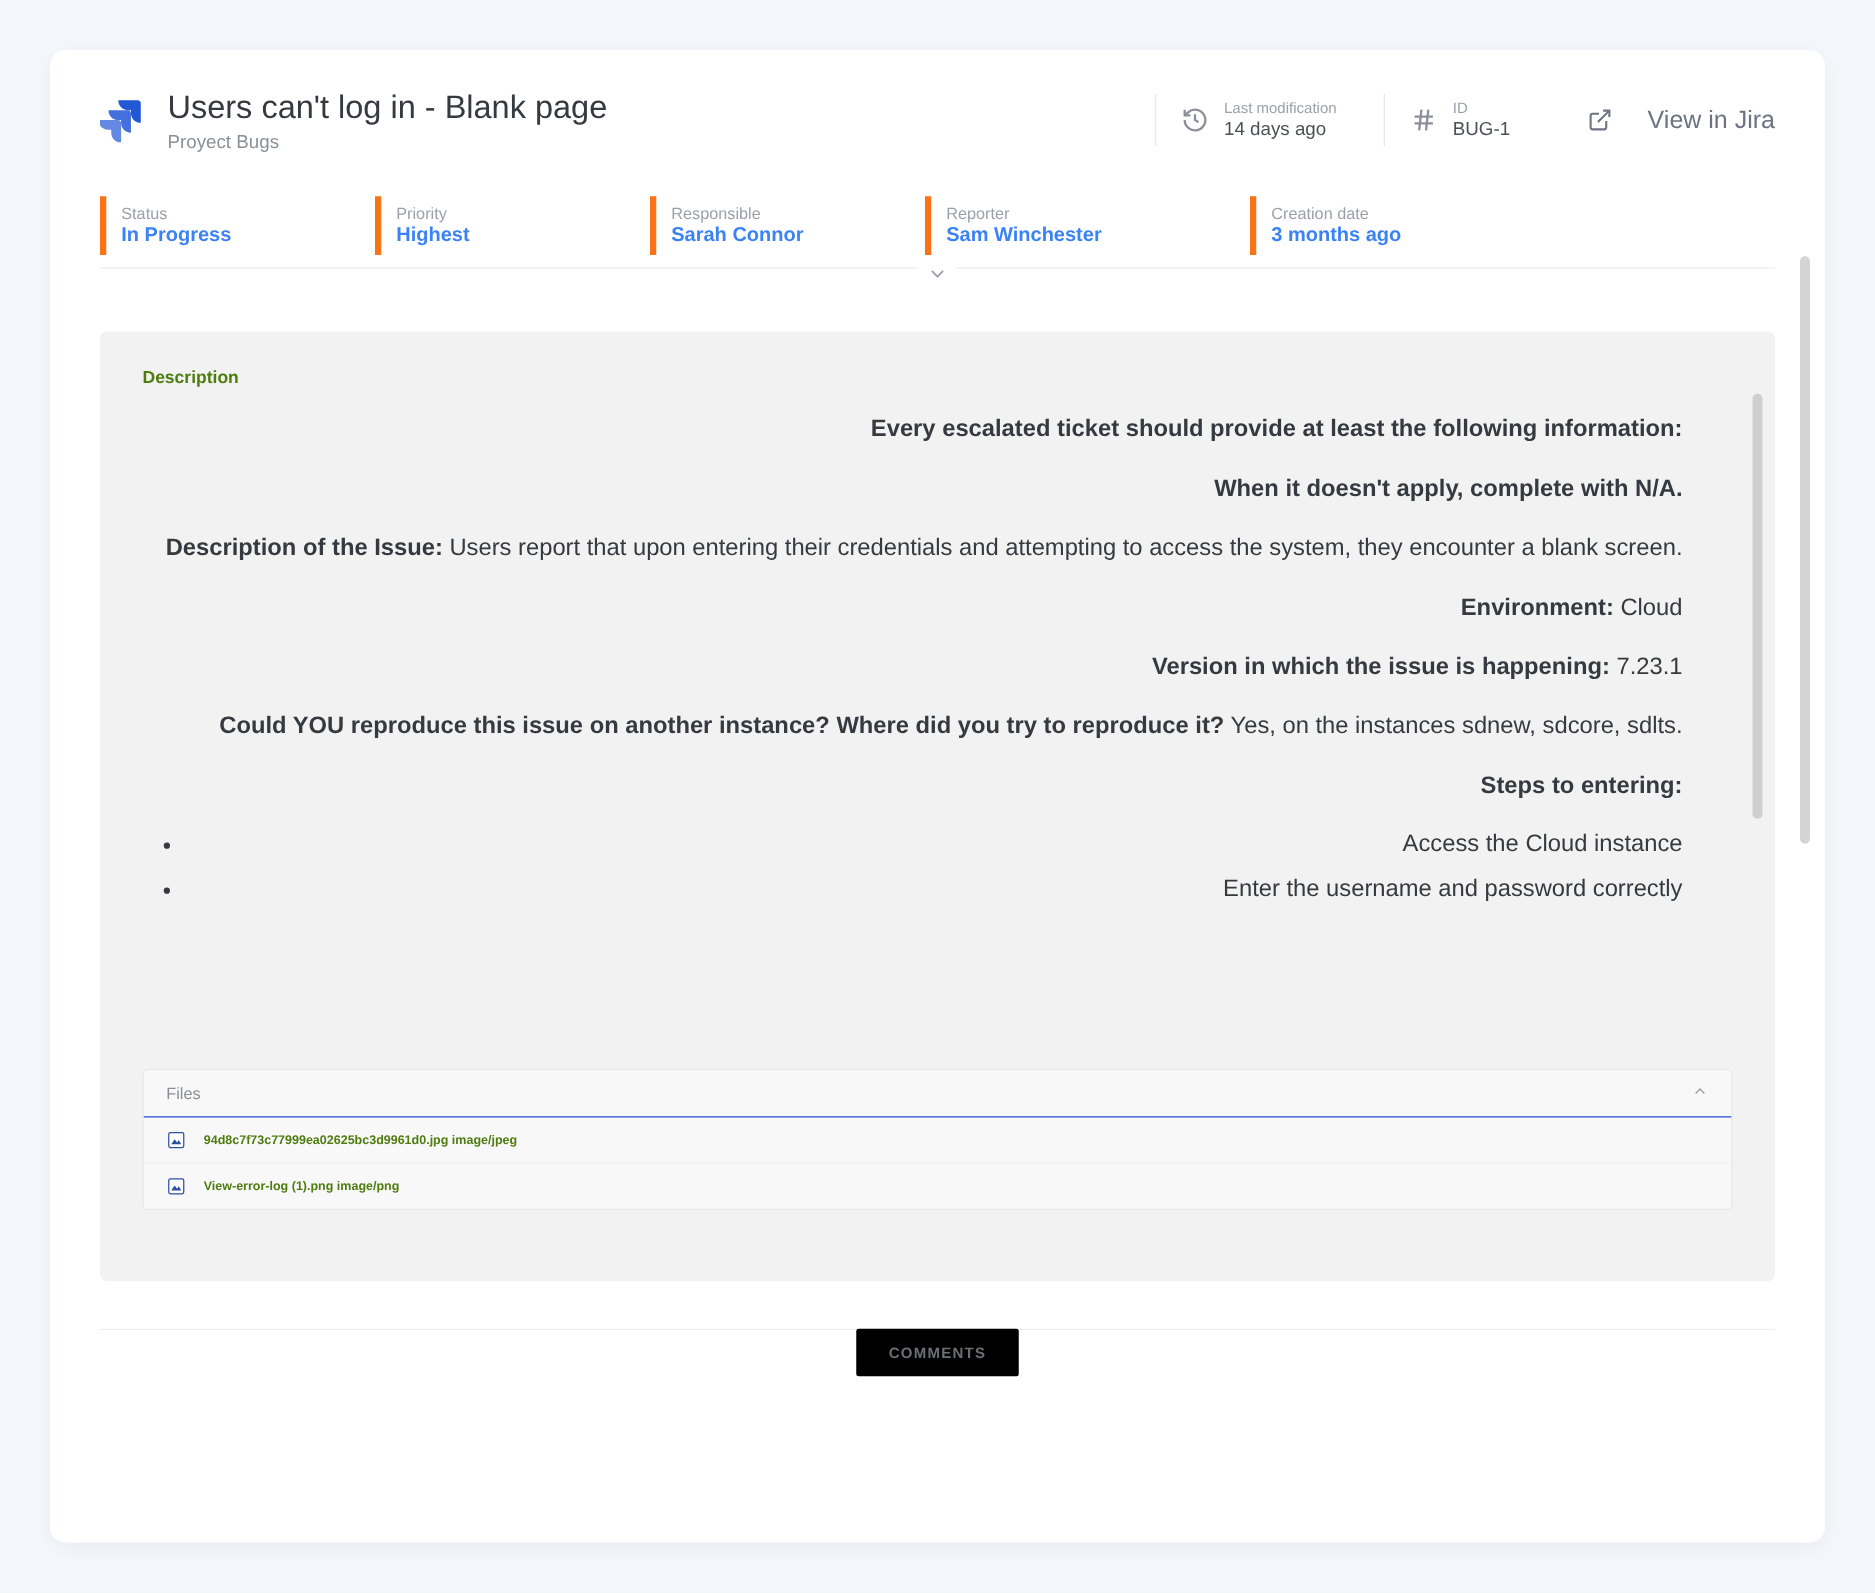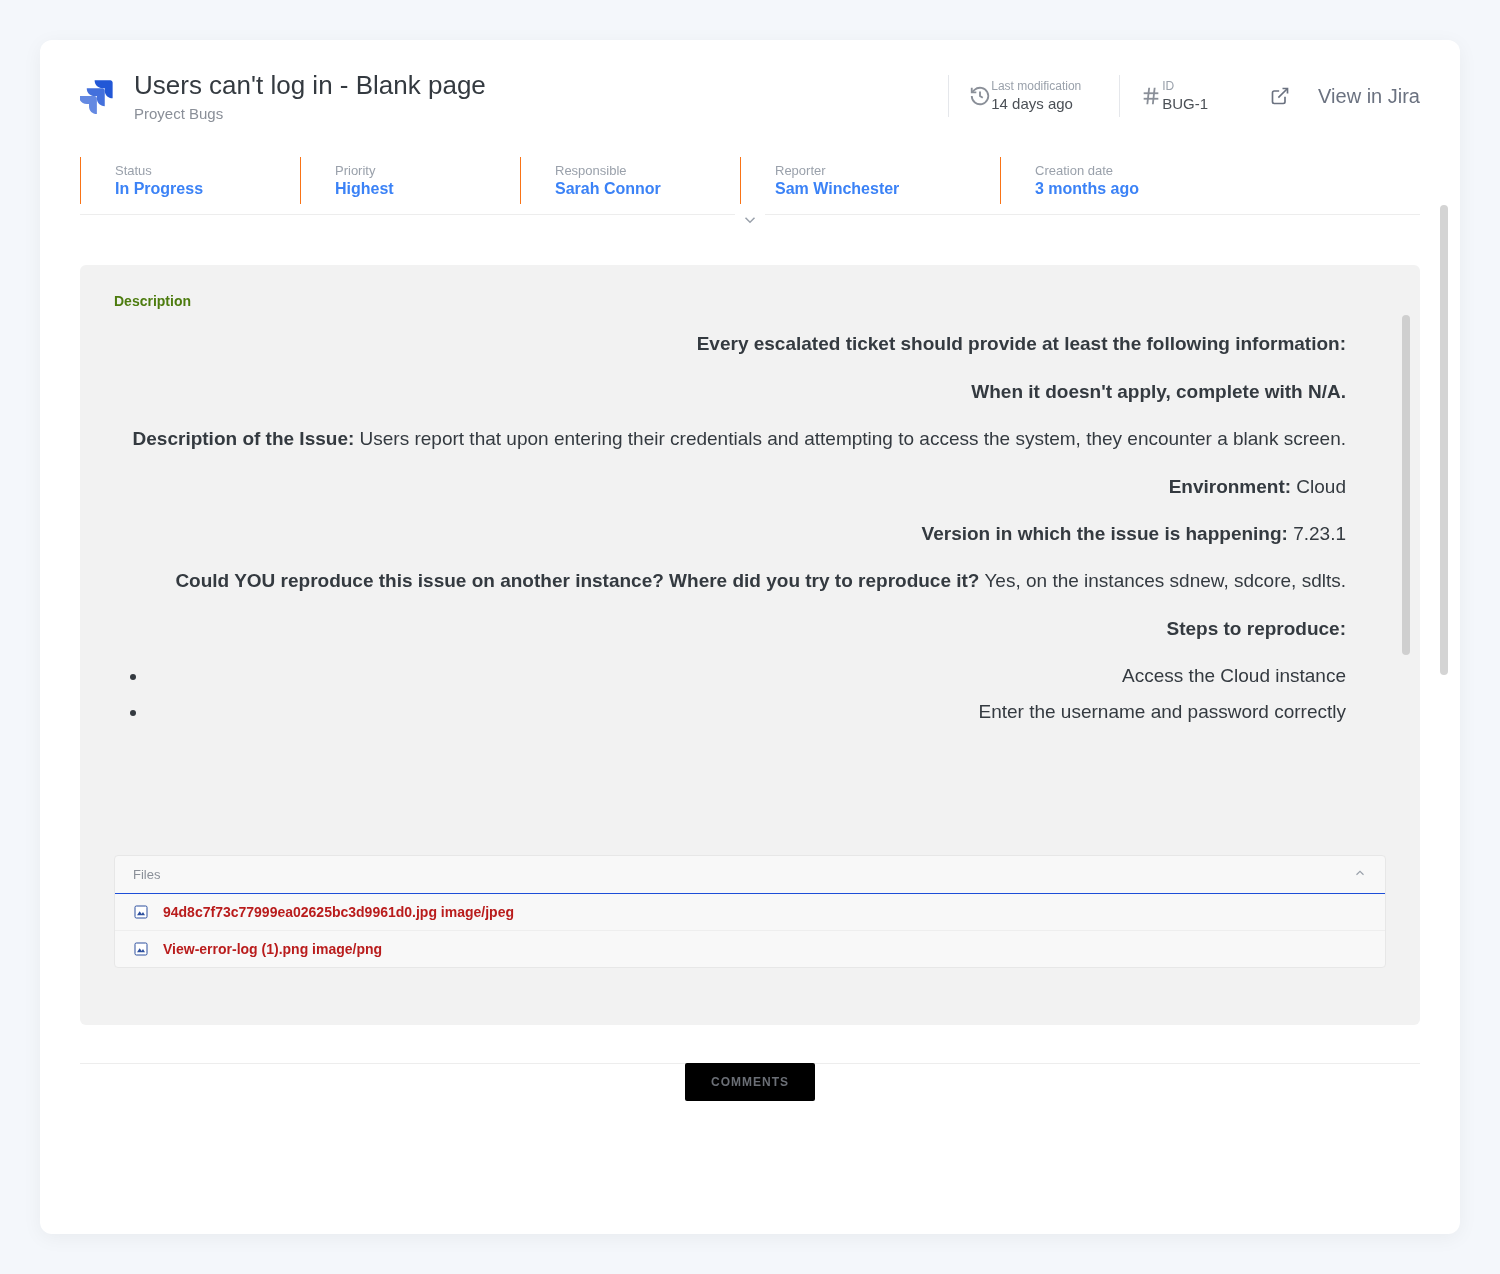--- a/index.html
+++ b/index.html
@@ -30,21 +30,21 @@
   }
   .app-icon {
     width: 36px; height: 36px;
     color: #2257d6;
   }
   .title-block { flex: 0 1 auto; }
   .title { font-size: 26px; font-weight: 500; color: #343a40; line-height:1.2; }
   .subtitle { font-size: 15px; color: #8a8f98; margin-top: 4px; }
   .header-spacer { flex: 1; }
   .meta-block {
-    display: flex; align-items: center; gap: 0;
+    display: flex; align-items: center; gap: 12px;
     padding: 0 20px;
     border-left: 1px solid #e5e7eb;
     height: 42px;
   }
   .meta-block:first-of-type { border-left: none; }
   .meta-icon { color: #8a8f98; width: 22px; height: 22px; }
   .meta-text .meta-label { font-size: 12px; color: #9aa1ab; line-height:1.2; }
   .meta-text .meta-value { font-size: 15px; color: #4b5056; font-weight: 500; line-height:1.3; }
   .view-link {
     display: flex; align-items: center; gap: 28px;
@@ -56,22 +56,22 @@
   
   .fields-wrap { position: relative; }
   .fields {
     display: flex;
     border-top: 1px solid #fff;
     border-bottom: 1px solid #ededed;
     padding: 6px 0 10px 0;
     margin-top: 4px;
   }
   .field {
-    padding: 6px 24px 6px 34px;
-    border-left: 1px solid #f97316;
+    padding: 6px 24px 6px 12px;
+    border-left: 5px solid #f97316;
     min-width: 220px;
   }
   .field:nth-child(4){ min-width:260px;}
   .field:nth-child(5){ min-width:260px;}
   .field-label { font-size: 13px; color: #9aa1ab; }
   .field-value { font-size: 16px; color: #3b82f6; font-weight: 600; margin-top: 2px; }
   .expand-chevron {
     position: absolute;
     left: 50%; bottom: -18px;
     transform: translateX(-50%);
@@ -126,21 +126,21 @@
     display: flex; justify-content: space-between; align-items:center;
     padding: 10px 18px;
     font-size: 13px; color: #8a8f98;
     border-bottom: 1px solid #1d4ed8;
   }
   .files-header .chev { color:#9aa1ab; }
   .file-row {
     display: flex; align-items: center; gap: 14px;
     padding: 10px 18px;
     border-bottom: 1px solid #eeeeee;
-    font-size: 14px; color: #b91c1c; font-weight: 600;
+    font-size: 10px; color: #4d7c0f; font-weight: 600;
   }
   .file-row:last-child { border-bottom: none; }
   .file-thumb { width: 16px; height: 16px; flex-shrink:0; }
   
   .comments-wrap {
     margin-top: 38px;
     display:flex; justify-content:center;
     border-top: 1px solid #ededed;
     padding-top: 0;
     position: relative;
@@ -253,21 +253,21 @@
   <div class="main-scroll">
     <div class="description-card">
       <div class="desc-title">Description</div>
       <div class="desc-body">
         <p><strong>Every escalated ticket should provide at least the following information:</strong></p>
         <p><strong>When it doesn't apply, complete with N/A.</strong></p>
         <p><strong>Description of the Issue:</strong><span> Users report that upon entering their credentials and attempting to access the system, they encounter a blank screen.</span></p>
         <p><strong>Environment:</strong><span> Cloud</span></p>
         <p><strong>Version in which the issue is happening:</strong><span> 7.23.1</span></p>
         <p><strong>Could YOU reproduce this issue on another instance? Where did you try to reproduce it?</strong><span> Yes, on the instances sdnew, sdcore, sdlts.</span></p>
-        <p><strong>Steps to reproduce:</strong></p>
+        <p><strong>Steps to entering:</strong></p>
         <ul>
           <li>Access the Cloud instance</li>
           <li>Enter the username and password correctly</li>
         </ul>
       </div>
       <div class="inner-scrollbar"></div>
 
       <div class="files">
         <div class="files-header">
           <span>Files</span>

